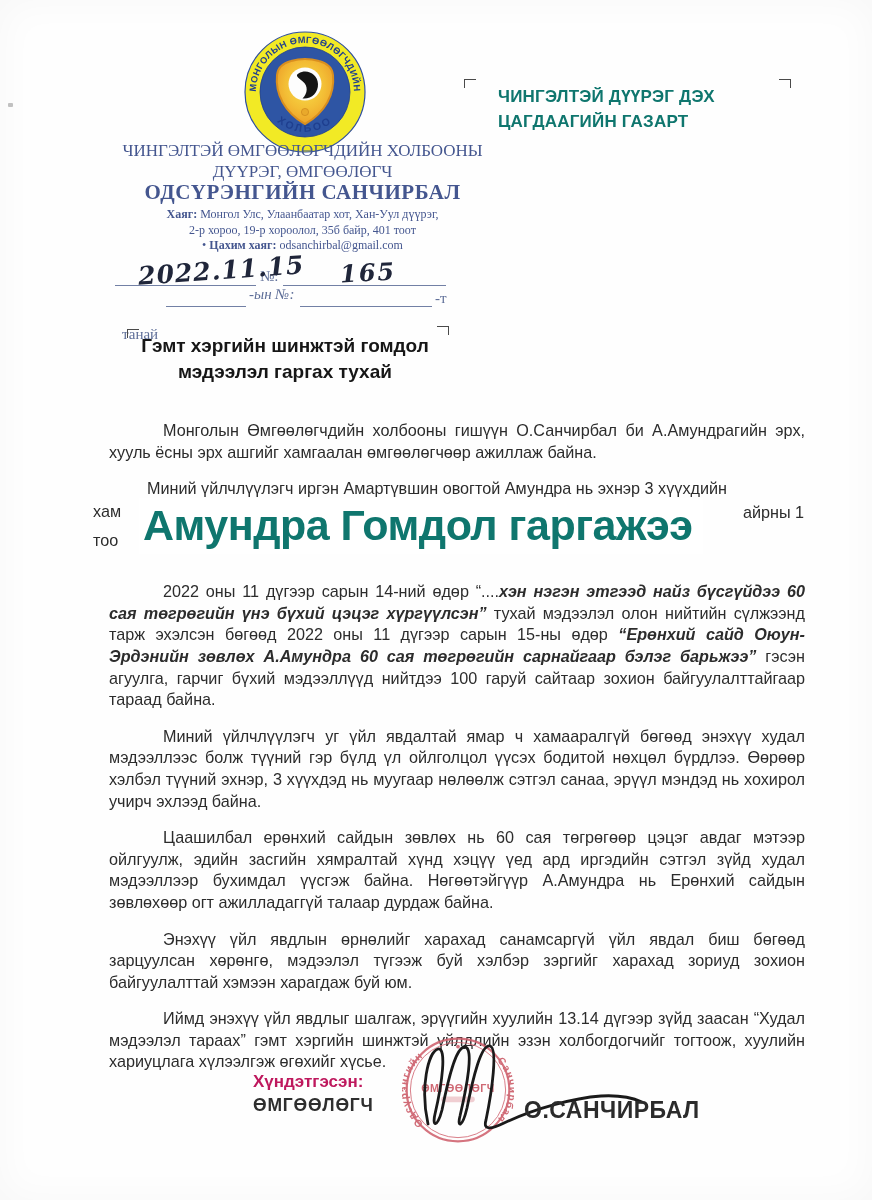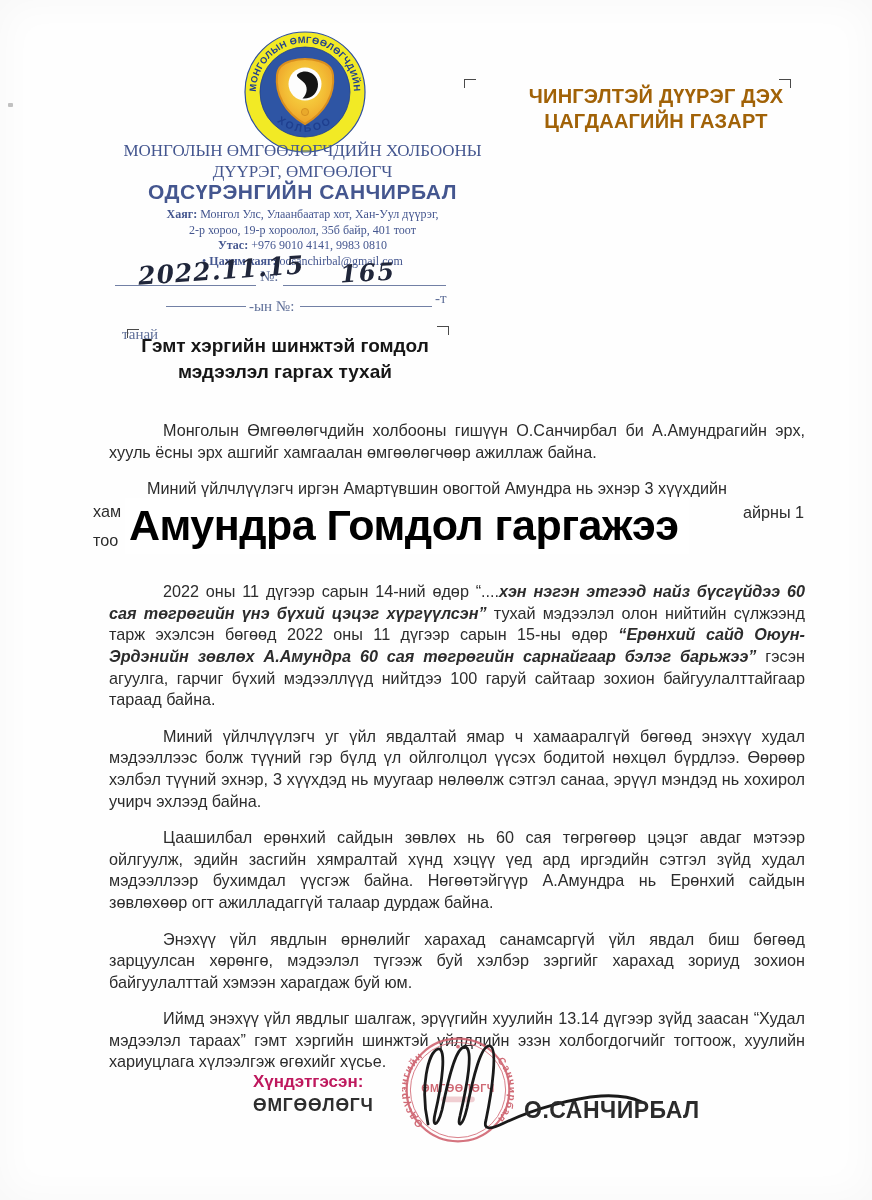--- a/index.html
+++ b/index.html
@@ -5,29 +5,29 @@
   html,body{margin:0;padding:0;background:#e9e9e9;}
   .page{position:relative;width:872px;height:1200px;margin:0 auto;background:#fefefe;
         font-family:"Liberation Sans",sans-serif;overflow:hidden;
         box-shadow:inset 0 0 40px rgba(0,0,0,0.03);}
   .abs{position:absolute;}
 
   
   .org-block{left:110px;top:140px;width:385px;text-align:center;
              font-family:"Liberation Serif",serif;color:#44568f;font-size:17px;line-height:21px;}
   .lawyer-name{left:110px;top:180px;width:385px;text-align:center;
-               font-family:Liberation Sans, sans-serif;color:#44568f;font-weight:bold;
+               font-family:Liberation Serif, serif;color:#44568f;font-weight:bold;
                font-size:21px;letter-spacing:.5px;}
   .addr{left:90px;top:207px;width:425px;text-align:center;
         font-family:"Liberation Serif",serif;color:#44568f;font-size:12px;line-height:15.5px;}
   .addr b{font-weight:bold;}
 
   
-  .recipient{left:498px;top:84px;width:316px;text-align:center;color:#a16207;
-             font-size:20px;font-weight:bold;line-height:25px;letter-spacing:.2px;}
+  .recipient{left:498px;top:84px;width:316px;text-align:left;color:#0f766e;
+             font-size:17px;font-weight:bold;line-height:25px;letter-spacing:.2px;}
   .crn{position:absolute;width:11px;height:8px;border-top:1.6px solid #4a4a4a;}
   .crn.l{border-left:1.6px solid #4a4a4a;}
   .crn.r{border-right:1.6px solid #4a4a4a;}
 
   
   .refline{position:absolute;font-family:"Liberation Serif",serif;color:#5e6e98;font-size:15px;}
   .blank{position:absolute;border-bottom:1.2px solid #7280a5;height:1px;}
   .hand{position:absolute;font-family:"DejaVu Serif",serif;font-style:italic;font-weight:bold;
         color:#20263a;white-space:nowrap;}
   .hand.date{left:138px;top:256px;font-size:25px;transform:rotate(-4deg);letter-spacing:1px;}
@@ -41,22 +41,22 @@
   .bodytext{left:93px;top:420px;width:712px;color:#2c2c2c;font-size:16.2px;
             line-height:21.6px;text-align:justify;}
   .bodytext p{margin:0 0 15px 16px;text-indent:54px;}
   .bi{font-weight:bold;font-style:italic;}
   .p2wrap{position:relative;min-height:88px;margin:8px 0 15px 0;}
   .p2l1{text-indent:54px;}
   .frag{position:absolute;white-space:nowrap;}
   .frag.f1{left:0;top:23px;}
   .frag.f2{left:0;top:52px;z-index:3;}
   .frag.fr{left:650px;top:24px;z-index:3;}
-  .headline{position:absolute;left:32px;top:20px;z-index:2;background:#fff;
-            font-size:43px;font-weight:bold;color:#000000;line-height:50px;
+  .headline{position:absolute;left:46px;top:20px;z-index:2;background:#fff;
+            font-size:43px;font-weight:bold;color:#0f766e;line-height:50px;
             letter-spacing:-0.5px;padding:2px 10px 4px 4px;white-space:nowrap;
             text-indent:0;}
 
   
   .salute{left:253px;top:1072px;font-size:17px;color:#be185d;font-weight:700;}
   .role{left:253px;top:1095px;font-size:17.5px;color:#2e2e2e;font-weight:bold;letter-spacing:.8px;}
   .signer{left:524px;top:1097px;font-size:23px;color:#2b2b2b;font-weight:bold;letter-spacing:.5px;}
 
   .speck{left:8px;top:103px;width:5px;height:4px;background:#8f8f8f;opacity:.55;border-radius:1px;}
 </style>
@@ -85,48 +85,47 @@
     </text>
     <path d="M 62 94 C 42 83 32 64 34 45 C 35 37 40 33 48 31 C 57 28.5 67 28.5 76 31
              C 84 33 89 37 90 45 C 92 64 82 83 62 94 Z" fill="url(#shieldGrad)" stroke="#d98f1f" stroke-width="2"></path>
     <circle cx="62" cy="54" r="16.5" fill="#fdfdfd"></circle>
     <path d="M 55.5 43.5 C 64 38.5 74.5 44 75 54 C 75.4 63 68 69.5 59.5 68.5
              C 64.8 63.5 65.3 56 59.8 51.5 C 54.8 47.5 52 45.5 55.5 43.5 Z" fill="#151515"></path>
     <circle cx="62" cy="82" r="3.6" fill="#e9a92b" stroke="#c8801a" stroke-width="0.6"></circle>
   </svg>
 
   <div class="abs org-block">
-    <div>МОНГОЛЫН ӨМГӨӨЛӨГЧДИЙН ХОЛБООНЫ</div>
+    <div>ЧИНГЭЛТЭЙ ӨМГӨӨЛӨГЧДИЙН ХОЛБООНЫ</div>
     <div>ДҮҮРЭГ, ӨМГӨӨЛӨГЧ</div>
   </div>
   <div class="abs lawyer-name">ОДСҮРЭНГИЙН САНЧИРБАЛ</div>
 
   <div class="abs addr">
     <div><b>Хаяг:</b> <span>Монгол Улс, Улаанбаатар хот, Хан-Уул дүүрэг,</span></div>
     <div>2-р хороо, 19-р хороолол, 35б байр, 401 тоот</div>
-    <div><b>Утас:</b> <span>+976 9010 4141, 9983 0810</span></div>
     <div><span>•</span> <b>Цахим хаяг:</b> <span>odsanchirbal@gmail.com</span></div>
   </div>
 
   <div class="crn l" style="left:464px;top:79px;"></div>
   <div class="crn r" style="left:779px;top:79px;"></div>
   <div class="abs recipient">
     <div>ЧИНГЭЛТЭЙ ДҮҮРЭГ ДЭХ</div>
     <div>ЦАГДААГИЙН ГАЗАРТ</div>
   </div>
 
   <div class="blank" style="left:115px;top:284px;width:141px;"></div>
   <div class="refline" style="left:260px;top:268px;">№:</div>
   <div class="blank" style="left:283px;top:284px;width:163px;"></div>
   <div class="hand date">2022.11.15</div>
   <div class="hand num">165</div>
 
   <div class="refline" style="left:122px;top:290px;margin-top:36px;">танай</div>
   <div class="blank" style="left:166px;top:305px;width:80px;"></div>
-  <div class="refline" style="left:249px;top:298px;">-ын №:</div>
+  <div class="refline" style="left:249px;top:286px;font-style:italic;">-ын №:</div>
   <div class="blank" style="left:300px;top:305px;width:132px;"></div>
   <div class="refline" style="left:435px;top:290px;">-т</div>
 
   <div class="crn l" style="left:127px;top:329px;"></div>
   <div class="crn r" style="left:437px;top:326px;"></div>
   <div class="abs subject">
     <div>Гэмт хэргийн шинжтэй гомдол</div>
     <div>мэдээлэл гаргах тухай</div>
   </div>
 

